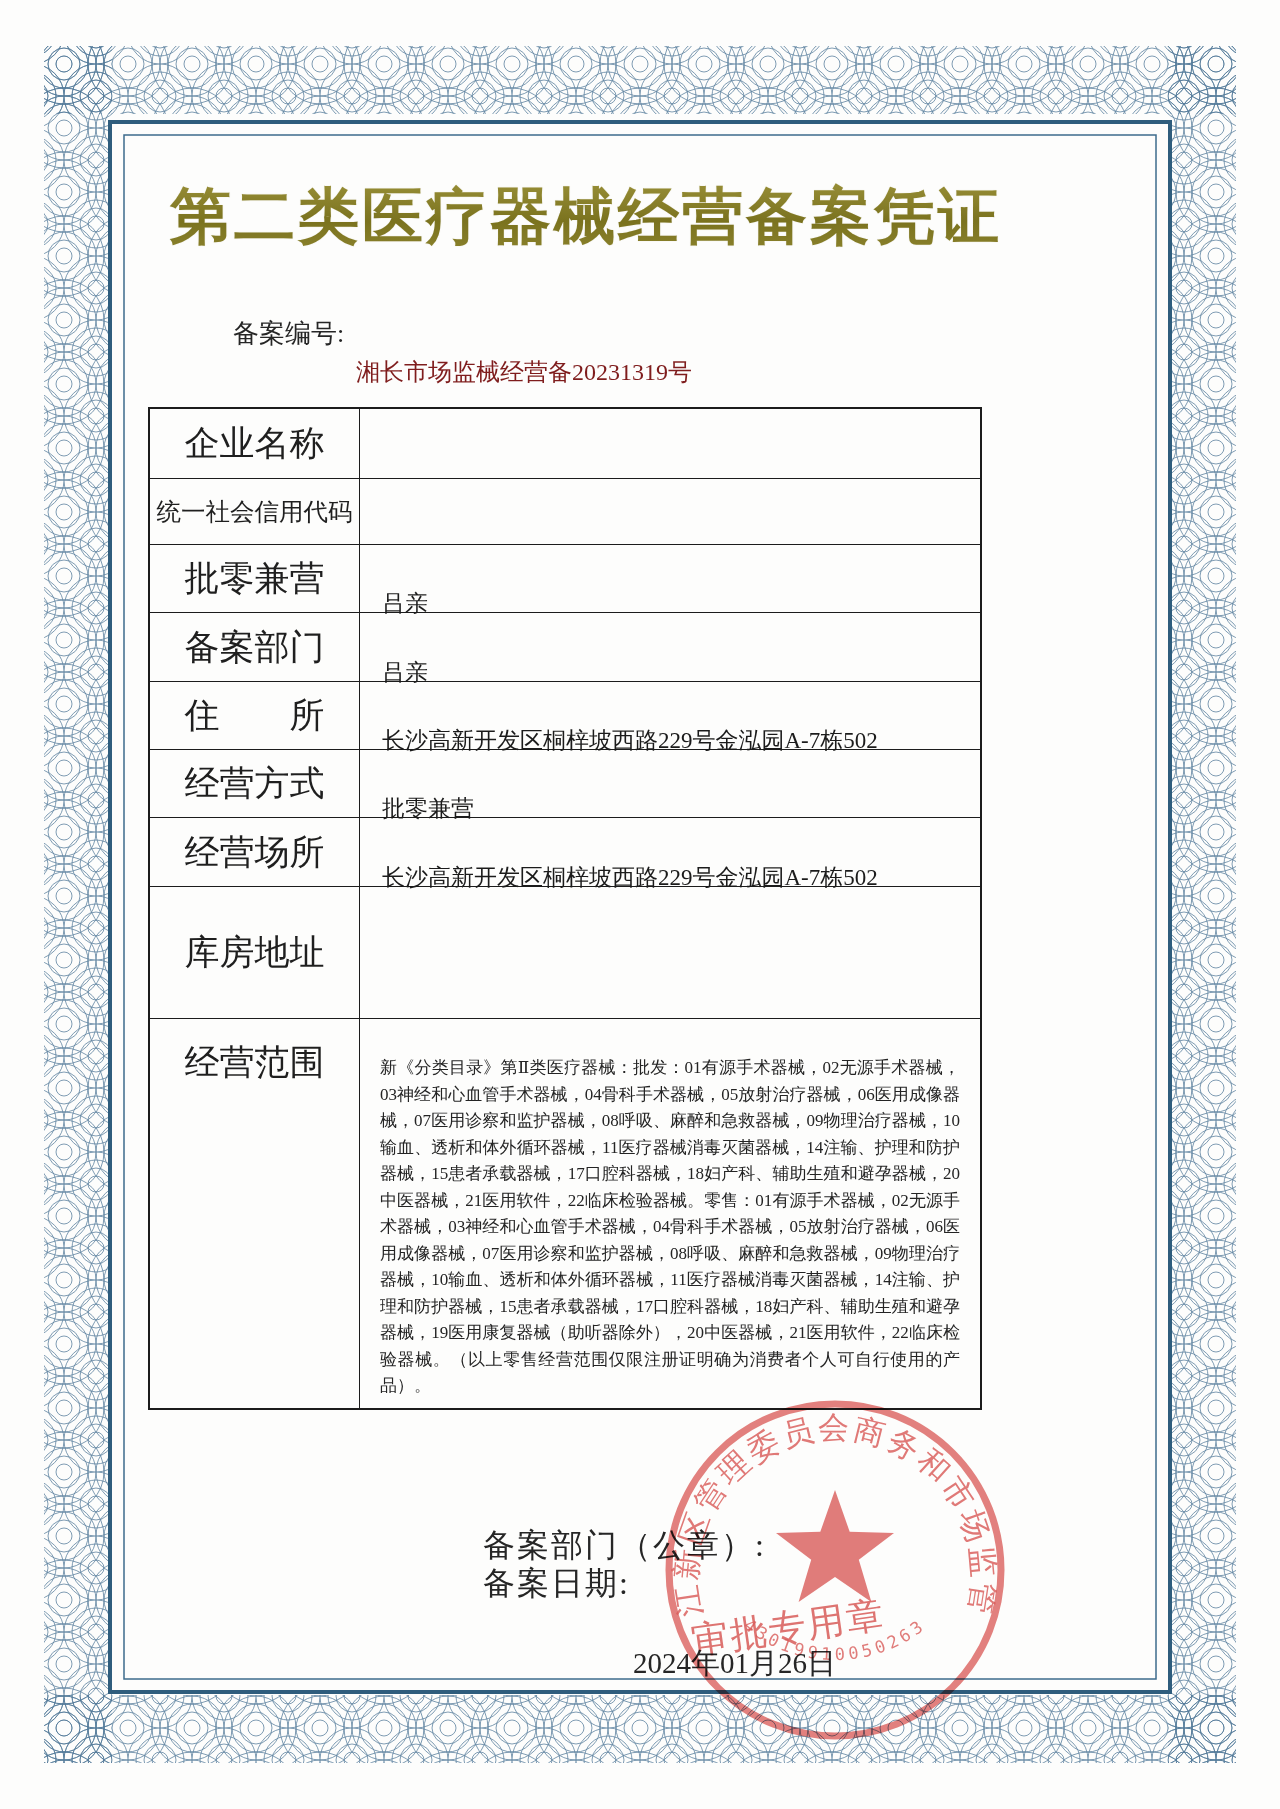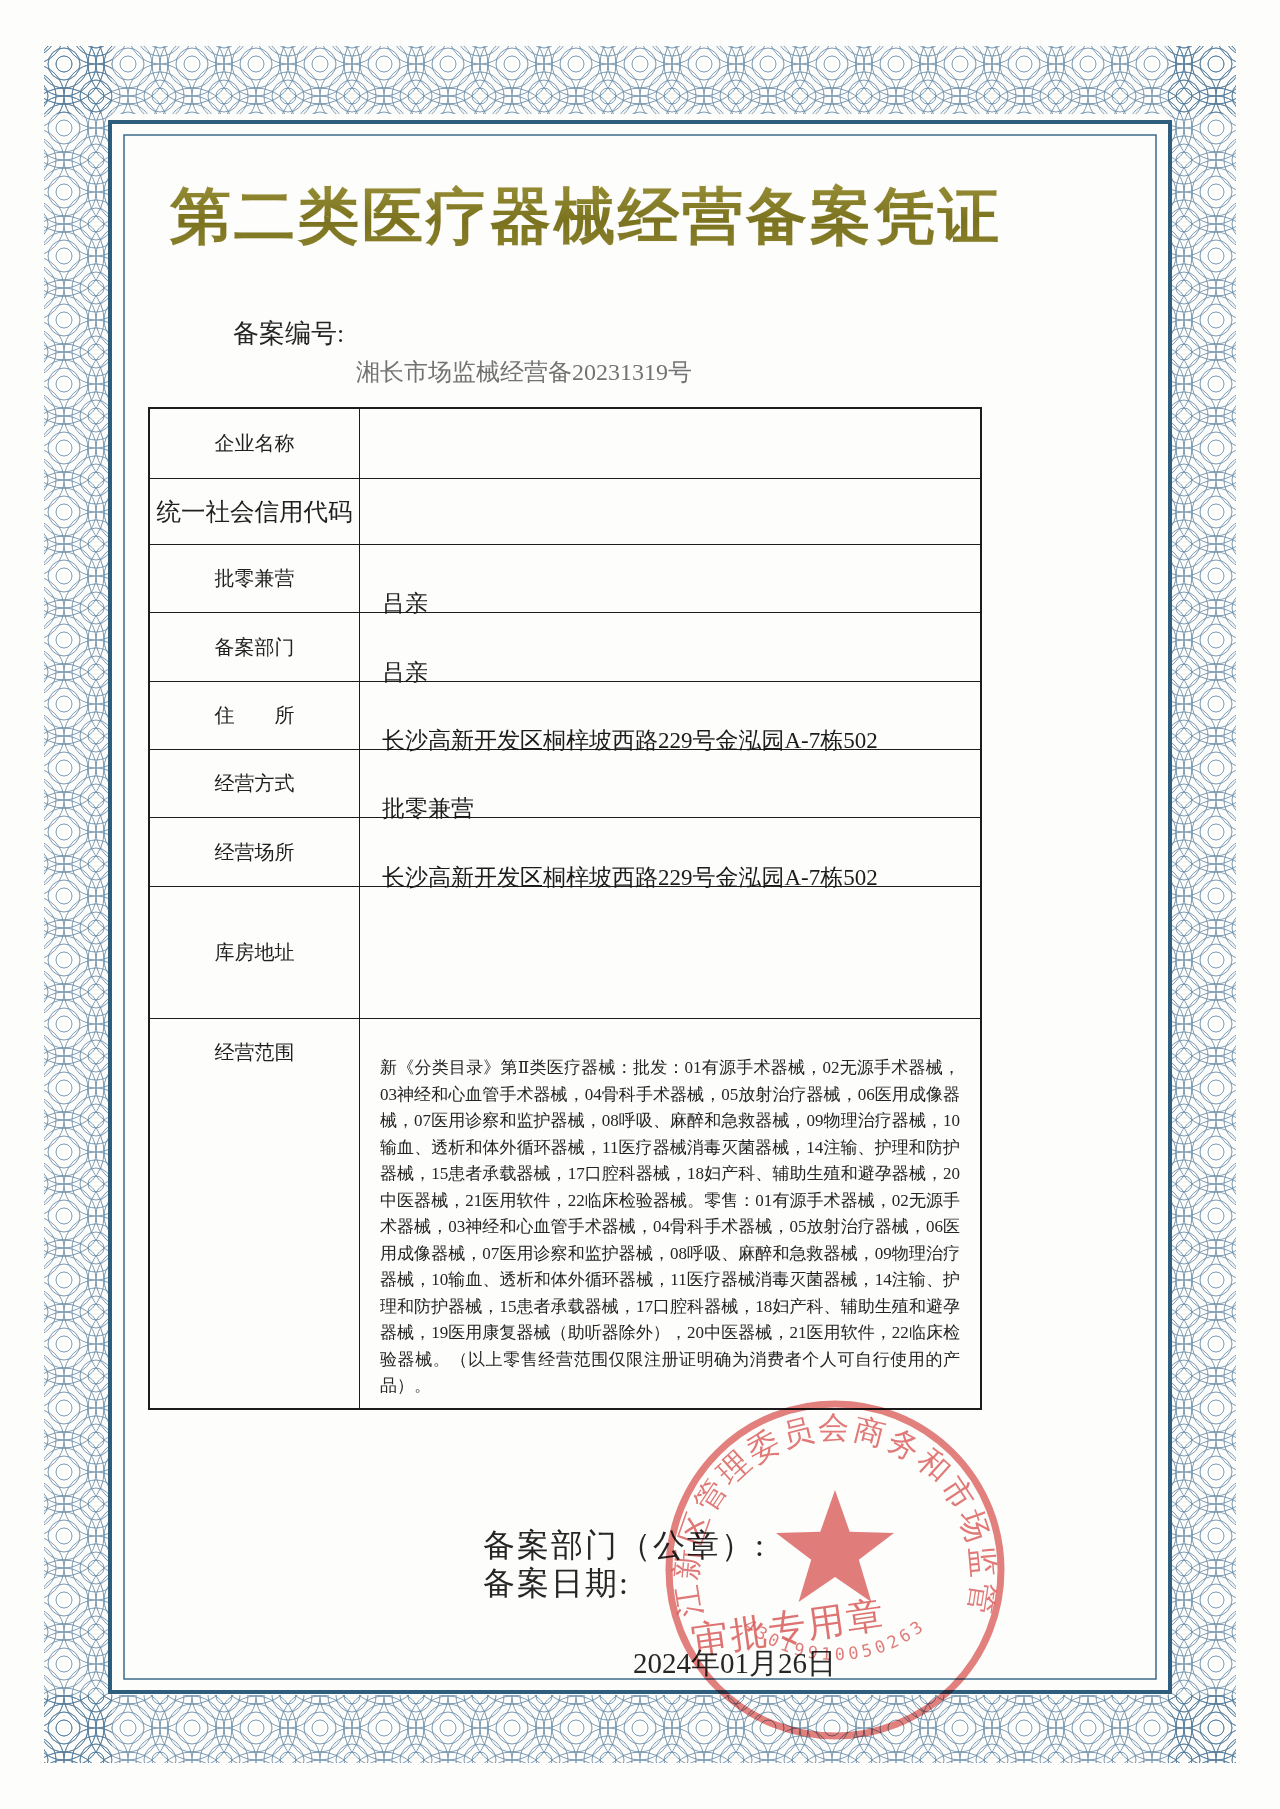--- a/index.html
+++ b/index.html
@@ -15,32 +15,32 @@
     position:absolute;left:0;top:176px;width:1172px;text-align:center;
     font-size:61px;font-weight:bold;letter-spacing:3px;
     color:#847c28;
     background:linear-gradient(180deg,#a89e44 0%,#7c741f 55%,#958c35 100%);
     -webkit-background-clip:text;background-clip:text;
     -webkit-text-fill-color:transparent;
     text-shadow:0 0 1px rgba(120,110,30,.25);
   }
   
   .rec-label{position:absolute;left:233px;top:316px;font-size:26px;}
-  .rec-value{position:absolute;left:356px;top:356px;font-size:24px;color:#737373;}
+  .rec-value{position:absolute;left:356px;top:356px;font-size:24px;color:#7f1d1d;}
   
   .cert-table{
     position:absolute;left:148px;top:407px;width:834px;
     border:2px solid #1c1c1c;box-sizing:border-box;background:transparent;
   }
   .trow{display:flex;border-bottom:1.5px solid #1c1c1c;box-sizing:border-box;}
   .trow:last-child{border-bottom:none;}
   .tlabel{
     width:210px;flex:0 0 210px;border-right:1.5px solid #1c1c1c;box-sizing:border-box;
     display:flex;align-items:center;justify-content:center;
-    font-size:20px;color:#1f1f1f;text-align:center;
+    font-size:35px;color:#1f1f1f;text-align:center;
   }
   .tvalue{
     flex:1;display:flex;align-items:flex-end;padding-left:22px;box-sizing:border-box;
     font-size:23px;color:#1b1b1b;
   }
   .tvalue .vtext{transform:translateY(7px);white-space:nowrap;}
   .r0{height:70px}.r1{height:66px}.r2{height:68px}.r3{height:69px}
   .r4{height:68px}.r5{height:68px}.r6{height:69px}.r7{height:132px}.r8{height:389px}
   .r1 .tlabel{font-size:24.5px;}
   .r4 .tlabel{letter-spacing:0;}

